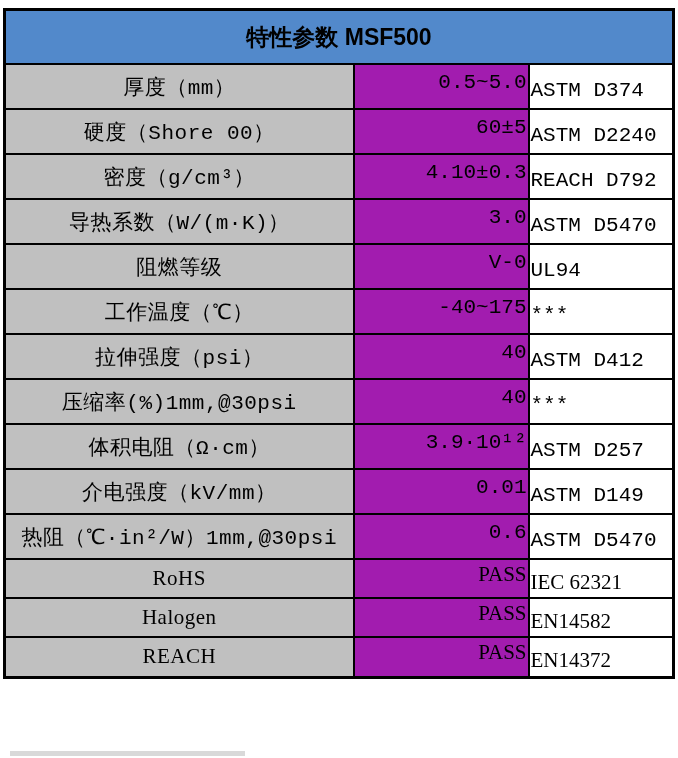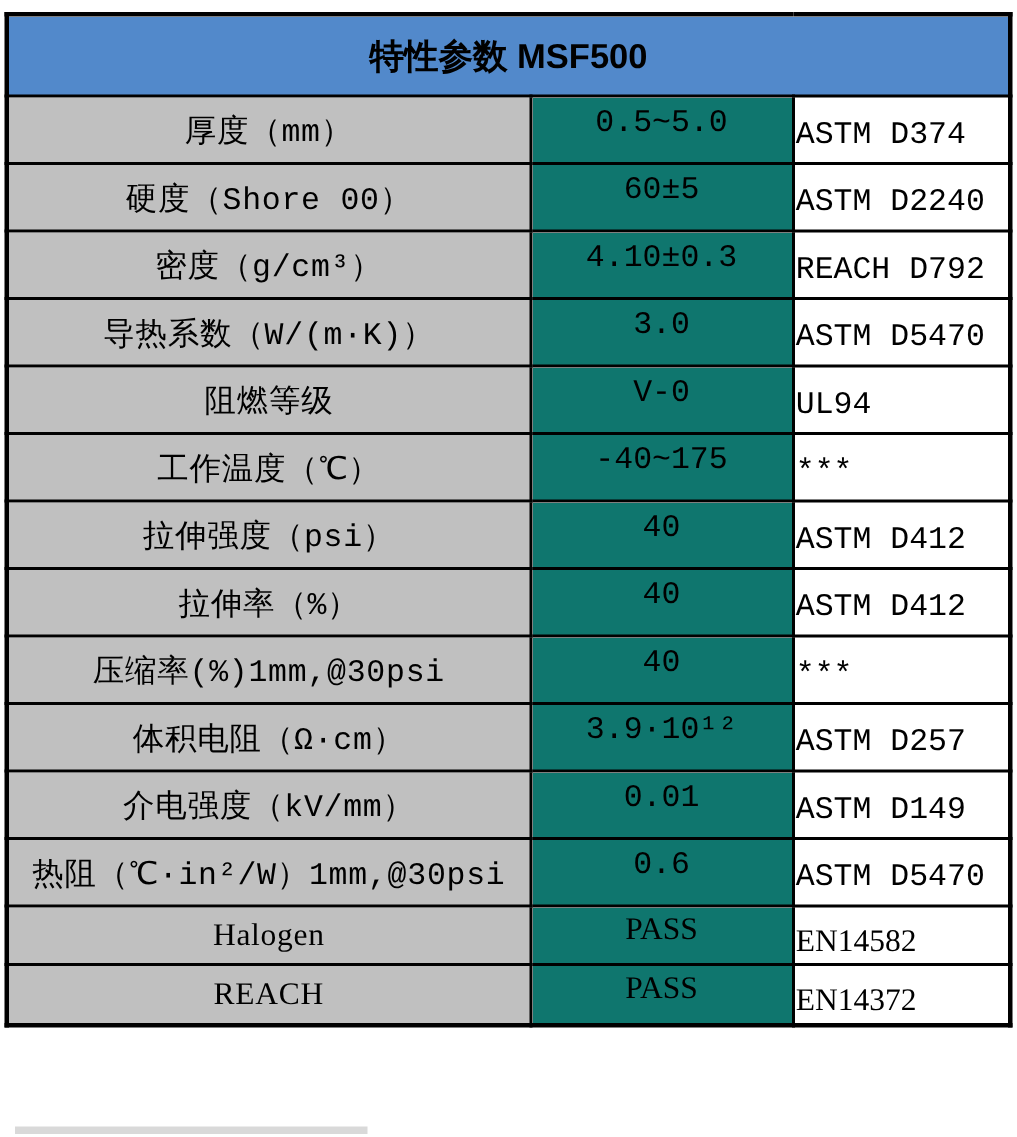--- a/index.html
+++ b/index.html
@@ -47,23 +47,23 @@
   tr.short-b  { height: 35px; border-radius: 15px; }
   tr.short-c  { height: 40px; }
   td.prop {
     background: var(--property-bg, #C0C0C0);
     font-size: 21px;
     text-align: center;
     vertical-align: middle;
     letter-spacing: 0.5px;
   }
   td.val {
-    background: #0f766e;
+    background: #a21caf;
     font-size: 21px;
-    text-align: center;
+    text-align: right;
     vertical-align: middle;
     padding-bottom: 10px;
     padding-top: 2px;
   }
   td.std {
     background: #ffffff;
     font-size: 21px;
     vertical-align: middle;
     padding-top: 9px;
     padding-bottom: 2px;
@@ -123,44 +123,44 @@
         <td class="prop">工作温度（℃）</td>
         <td class="val">-40~175</td>
         <td class="std">***</td>
       </tr>
       <tr class="data-row">
         <td class="prop">拉伸强度（psi）</td>
         <td class="val">40</td>
         <td class="std">ASTM D412</td>
       </tr>
       <tr class="data-row">
-        <td class="prop">拉伸率（%）</td>
-        <td class="val">40</td>
-        <td class="std">ASTM D412</td>
-      </tr>
-      <tr class="data-row">
         <td class="prop">压缩率(%)1mm,@30psi</td>
         <td class="val">40</td>
         <td class="std">***</td>
       </tr>
       <tr class="data-row">
         <td class="prop">体积电阻（Ω·cm）</td>
         <td class="val">3.9·10¹²</td>
         <td class="std">ASTM D257</td>
       </tr>
       <tr class="data-row">
         <td class="prop">介电强度（kV/mm）</td>
         <td class="val">0.01</td>
         <td class="std">ASTM D149</td>
       </tr>
       <tr class="data-row">
         <td class="prop">热阻（℃·in²/W）1mm,@30psi</td>
         <td class="val">0.6</td>
         <td class="std">ASTM D5470</td>
       </tr>
+      <tr class="short-a">
+        <td class="prop">RoHS</td>
+        <td class="val">PASS</td>
+        <td class="std">IEC 62321</td>
+      </tr>
       <tr class="short-b">
         <td class="prop">Halogen</td>
         <td class="val">PASS</td>
         <td class="std">EN14582</td>
       </tr>
       <tr class="short-c">
         <td class="prop">REACH</td>
         <td class="val">PASS</td>
         <td class="std">EN14372</td>
       </tr>

